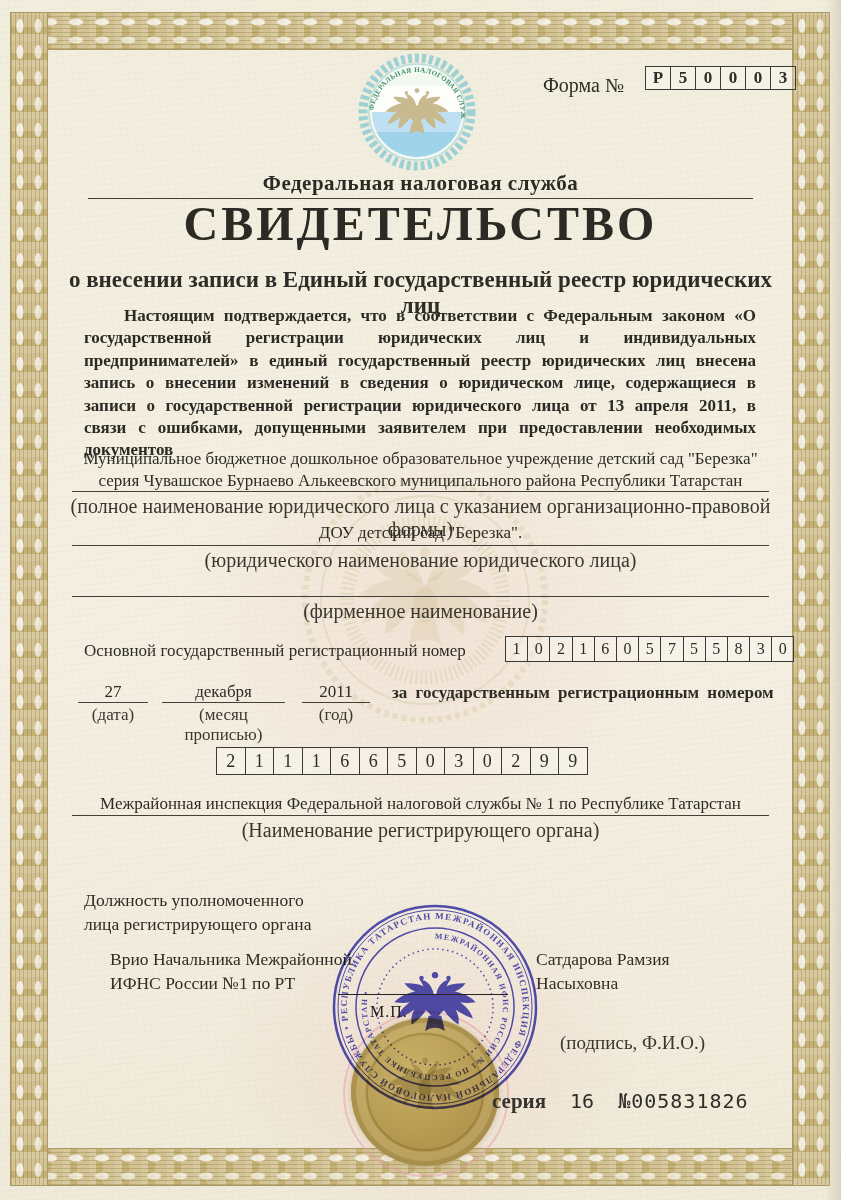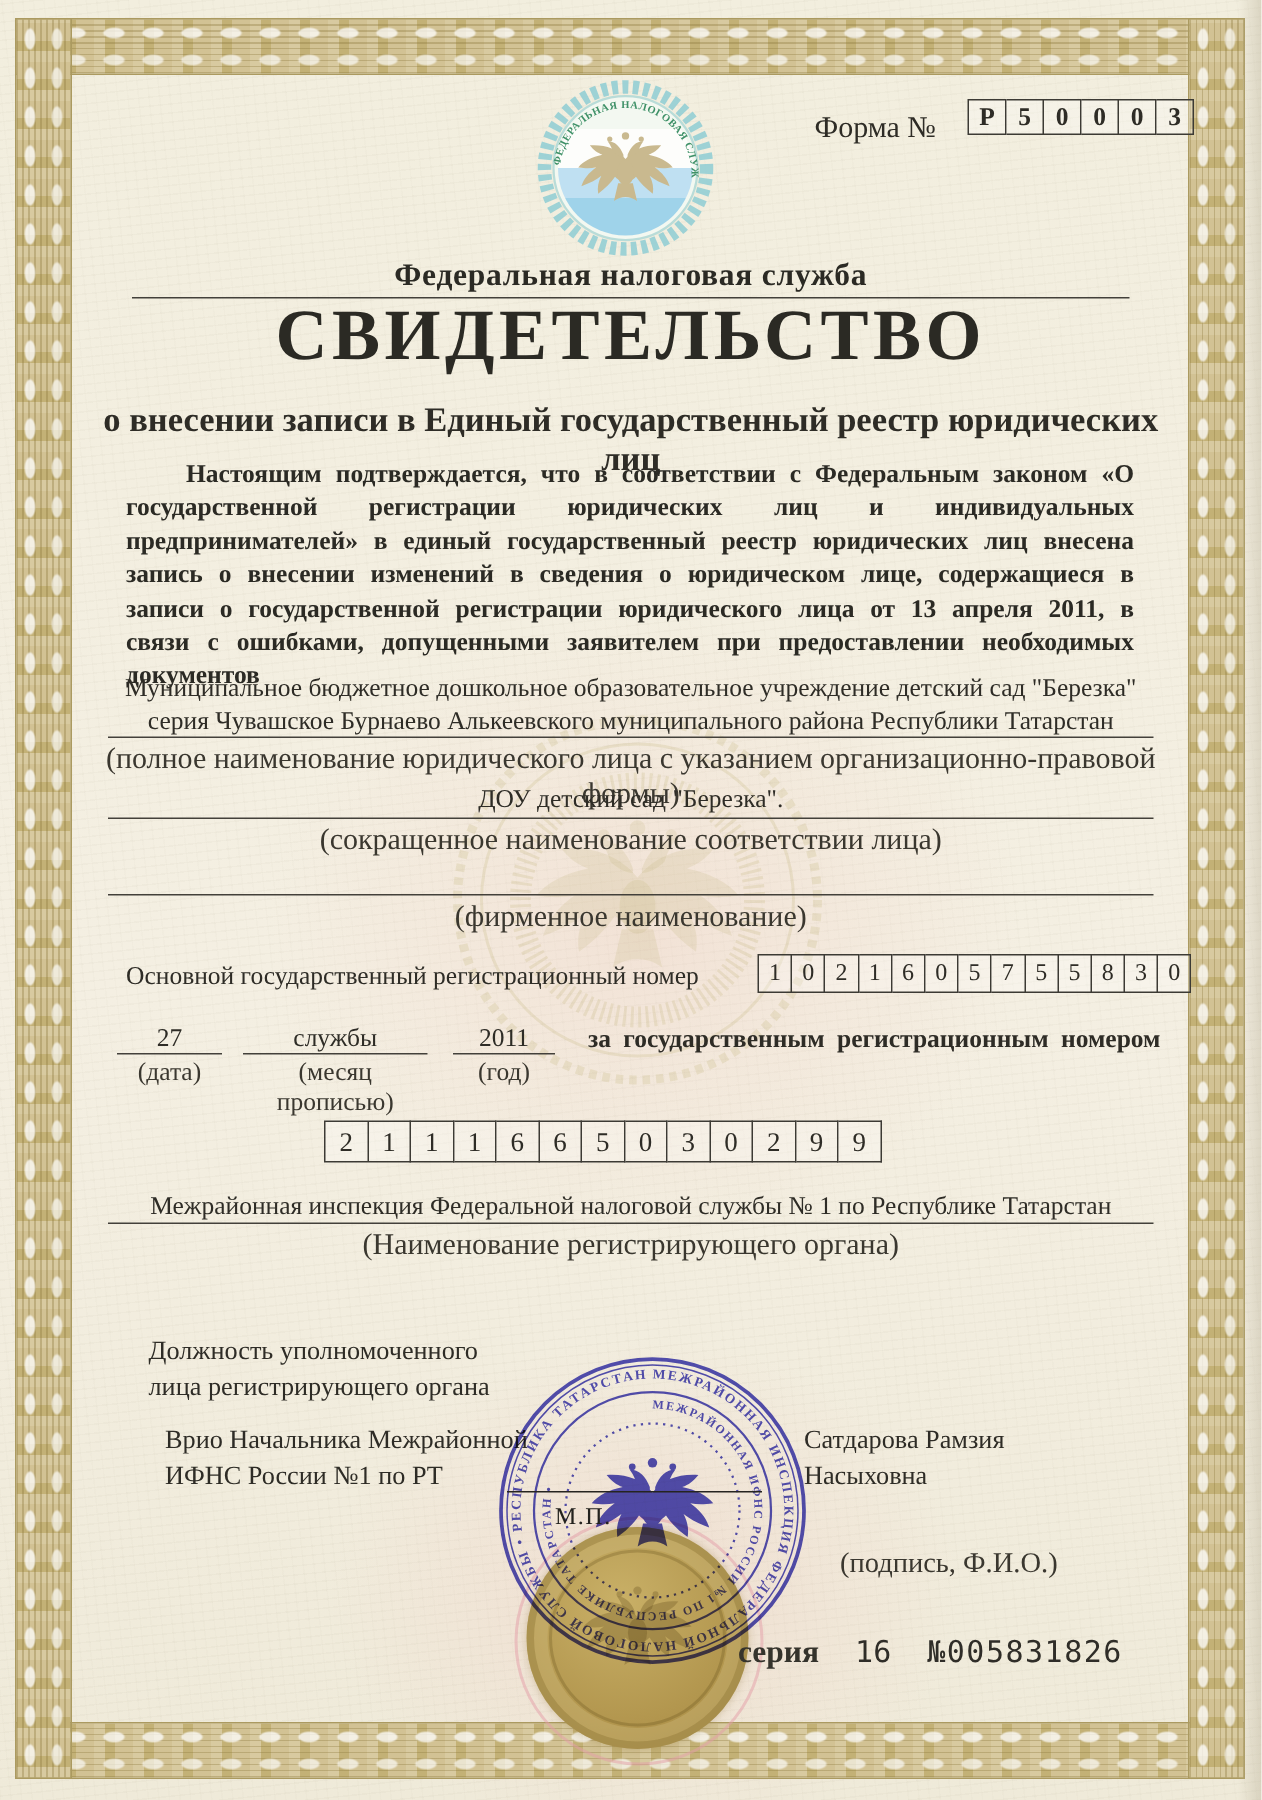--- a/index.html
+++ b/index.html
@@ -156,21 +156,21 @@
 
   <div class="abs paragraph">Настоящим подтверждается, что в соответствии с Федеральным законом «О государственной регистрации юридических лиц и индивидуальных предпринимателей» в единый государственный реестр юридических лиц внесена запись о внесении изменений в сведения о юридическом лице, содержащиеся в записи о государственной регистрации юридического лица от 13 апреля 2011, в связи с ошибками, допущенными заявителем при предоставлении необходимых документов</div>
 
   <div class="abs ctr fullname" style="top:448px;">Муниципальное бюджетное  дошкольное образовательное учреждение детский сад "Березка"</div>
   <div class="abs ctr fullname" style="top:470px;">серия Чувашское Бурнаево Алькеевского муниципального района Республики Татарстан</div>
   <div class="rule" style="left:72px;top:491px;width:697px;"></div>
   <div class="abs ctr caption" style="top:495px;">(полное наименование юридического лица с указанием организационно-правовой формы)</div>
 
   <div class="abs ctr shortname">ДОУ детский сад "Березка".</div>
   <div class="rule" style="left:72px;top:545px;width:697px;"></div>
-  <div class="abs ctr caption" style="top:549px;">(сокращенное наименование соответствии лица)</div>
+  <div class="abs ctr caption" style="top:549px;">(юридического наименование юридического лица)</div>
 
   <div class="rule" style="left:72px;top:596px;width:697px;"></div>
   <div class="abs ctr caption" style="top:600px;">(фирменное наименование)</div>
 
   <div class="abs label-left" style="top:641px;">Основной государственный регистрационный номер</div>
   <div class="cells ogrn-cells" style="left:505px;top:636px;">
       <div class="cell">1</div>
       <div class="cell">0</div>
       <div class="cell">2</div>
       <div class="cell">1</div>
@@ -182,21 +182,21 @@
       <div class="cell">5</div>
       <div class="cell">8</div>
       <div class="cell">3</div>
       <div class="cell">0</div>
     </div>
 
   <div class="dateval" style="left:78px;top:682px;width:70px;">27</div>
   <div class="rule" style="left:78px;top:702px;width:70px;"></div>
   <div class="datecap" style="left:78px;top:705px;width:70px;">(дата)</div>
 
-  <div class="dateval" style="left:162px;top:682px;width:123px;">службы</div>
+  <div class="dateval" style="left:162px;top:682px;width:123px;">декабря</div>
   <div class="rule" style="left:162px;top:702px;width:123px;"></div>
   <div class="datecap" style="left:162px;top:705px;width:123px;">(месяц прописью)</div>
 
   <div class="dateval" style="left:302px;top:682px;width:68px;">2011</div>
   <div class="rule" style="left:302px;top:702px;width:68px;"></div>
   <div class="datecap" style="left:302px;top:705px;width:68px;">(год)</div>
 
   <div class="abs bold17" style="left:392px;top:683px;word-spacing:4px;">за  государственным регистрационным номером</div>
 
   <div class="cells grn-cells" style="left:216px;top:747px;">
@@ -212,21 +212,21 @@
       <div class="cell">0</div>
       <div class="cell">2</div>
       <div class="cell">9</div>
       <div class="cell">9</div>
     </div>
 
   <div class="abs ctr" style="top:794px;font-size:17px;">Межрайонная инспекция Федеральной налоговой службы № 1 по Республике Татарстан</div>
   <div class="rule" style="left:72px;top:815px;width:697px;"></div>
   <div class="abs ctr caption" style="top:819px;">(Наименование регистрирующего органа)</div>
 
-  <div class="abs pre" style="left:84px;top:888px;font-size:17.5px;line-height:24px;margin-left:15px;">Должность уполномоченного
+  <div class="abs pre" style="left:84px;top:888px;font-size:17.5px;line-height:24px;">Должность уполномоченного
 лица регистрирующего органа</div>
   <div class="abs pre" style="left:110px;top:947px;font-size:17.5px;line-height:24px;">Врио Начальника Межрайонной
 ИФНС России №1 по РТ</div>
   <div class="abs pre" style="left:536px;top:947px;font-size:17.5px;line-height:24px;">Сатдарова Рамзия
 Насыховна</div>
   <div class="abs caption" style="left:560px;top:1032px;font-size:19px;">(подпись, Ф.И.О.)</div>
 
   <div class="abs pink-ring"></div>
   <div class="abs gold-seal"></div>
   <svg class="abs" style="left:351px;top:1018px;width:148px;height:148px;" viewBox="0 0 148 148">

